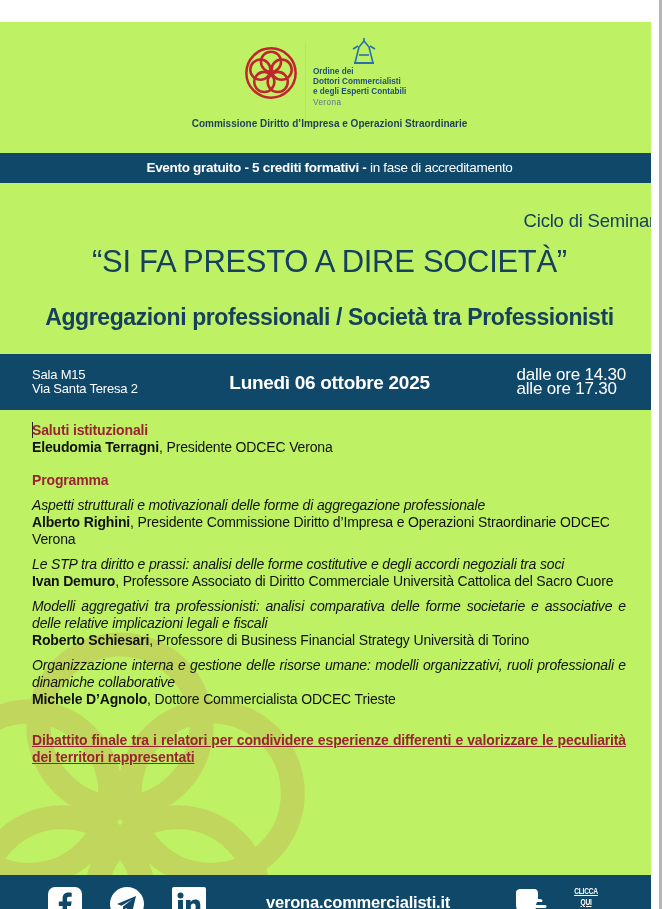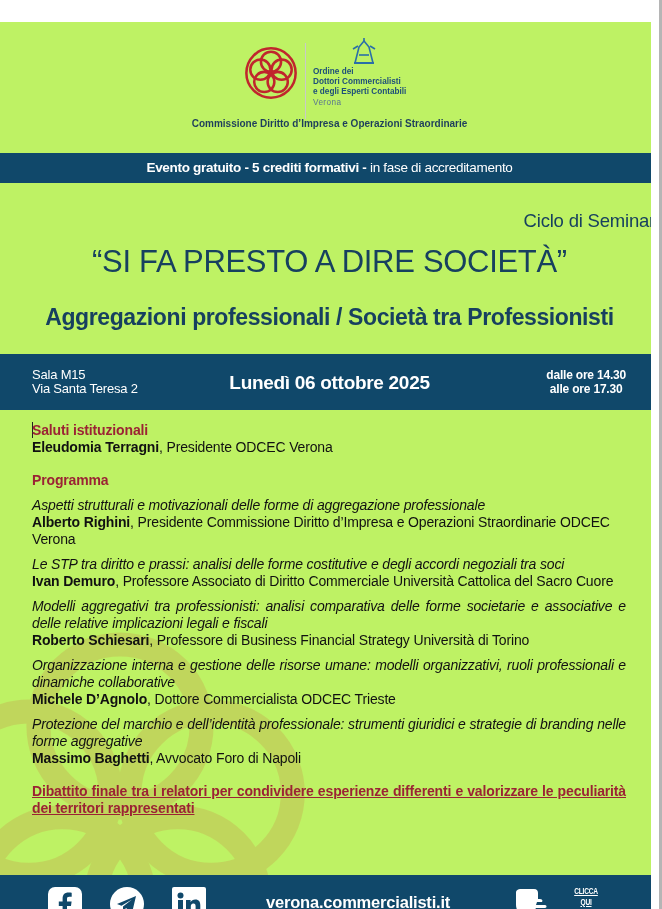--- a/index.html
+++ b/index.html
@@ -30,21 +30,21 @@
 
   
   .series { position: absolute; left: 0; width: 659px; top: 188px; text-align: right; font-size: 18.5px; color: #17405f; letter-spacing: -0.2px; }
   .main-title { position: absolute; left: 0; width: 659px; top: 222px; text-align: center; font-size: 31px; font-weight: normal; color: #17405f; letter-spacing: -0.3px; }
   .subtitle { position: absolute; left: 0; width: 659px; top: 282px; text-align: center; font-size: 23px; font-weight: bold; color: #17405f; letter-spacing: -0.4px; }
 
   
   .band-date { position: absolute; left: 0; top: 332px; width: 659px; height: 56px; background: #10486a; color: #fff; }
   .venue { position: absolute; left: 32px; top: 14px; font-size: 13px; font-weight: normal; line-height: 14px; letter-spacing: -0.2px; }
   .date { position: absolute; left: 0; width: 659px; top: 18px; text-align: center; font-size: 19px; font-weight: bold; letter-spacing: -0.3px; }
-  .hours { position: absolute; right: 33px; top: 14px; font-size: 12px; font-weight: bold; line-height: 14px; text-align: center; letter-spacing: -0.2px; }
+  .hours { position: absolute; right: 33px; top: 14px; font-size: 17px; font-weight: normal; line-height: 14px; text-align: left; letter-spacing: -0.2px; }
 
   
   .content { position: absolute; left: 32px; top: 400px; width: 594px; font-size: 14px; line-height: 17px; letter-spacing: -0.15px; }
   .sec-head { color: #9b2334; font-weight: bold; }
   .cursor { display: inline-block; width: 1px; height: 16px; background: #222; vertical-align: -3px; margin-right: -1px; }
   .gap-l { height: 16px; }
   .gap-m { height: 8px; }
   .topic { font-style: italic; text-align: justify; text-align-last: left; }
   .speaker b { font-weight: bold; }
   .closing { color: #9b2334; font-weight: bold; text-align: justify; text-align-last: left; text-decoration: underline; }
@@ -146,24 +146,20 @@
     <div>
       <div class="topic">Modelli aggregativi tra professionisti: analisi comparativa delle forme societarie e associative e delle relative implicazioni legali e fiscali</div>
       <div class="speaker"><b>Roberto Schiesari</b><span>, Professore di Business Financial Strategy Università di Torino</span></div>
     </div>
     <div class="gap-m"></div>
     <div>
       <div class="topic">Organizzazione interna e gestione delle risorse umane: modelli organizzativi, ruoli professionali e dinamiche collaborative</div>
       <div class="speaker"><b>Michele D’Agnolo</b><span>, Dottore Commercialista ODCEC Trieste</span></div>
     </div>
     <div class="gap-m"></div>
-    <div>
-      <div class="topic">Protezione del marchio e dell’identità professionale: strumenti giuridici e strategie di branding nelle forme aggregative</div>
-      <div class="speaker"><b>Massimo Baghetti</b><span>, Avvocato Foro di Napoli</span></div>
-    </div>
     <div class="gap-l"></div>
     <div class="closing">Dibattito finale tra i relatori per condividere esperienze differenti e valorizzare le peculiarità dei territori rappresentati</div>
   </div>
 
   <div class="footer">
     <div class="soc soc-fb">
       <svg viewBox="0 0 34 34">
         <path d="M19 30 V19 H23 L23.6 14.5 H19 V12 C19 10.7 19.4 9.8 21.3 9.8 H23.7 V5.8 C23.3 5.7 21.9 5.6 20.3 5.6 C16.9 5.6 14.6 7.7 14.6 11.5 V14.5 H10.8 V19 H14.6 V30 Z" fill="#10486a"></path>
       </svg>
     </div>

